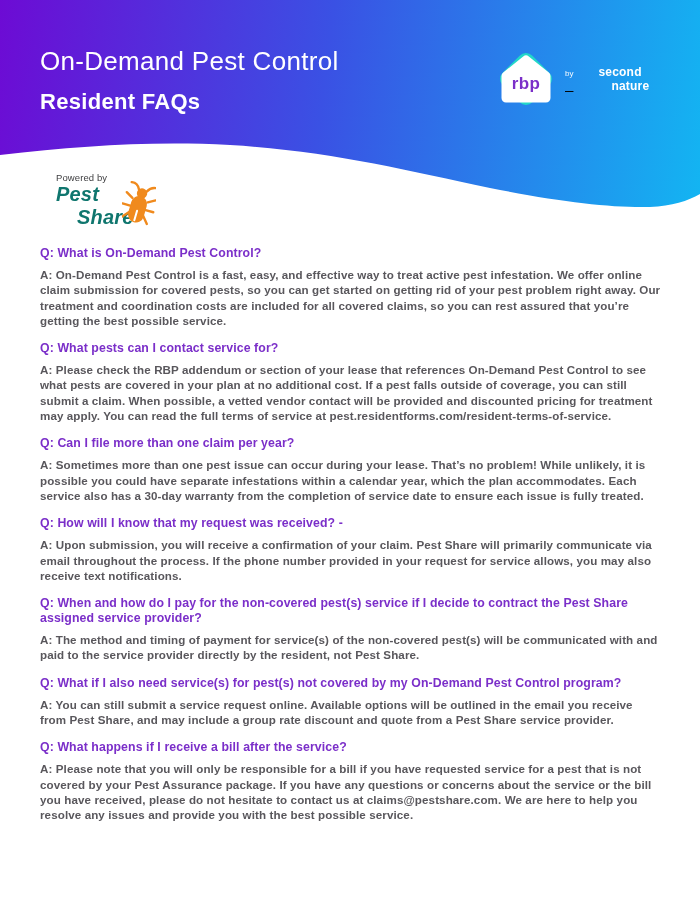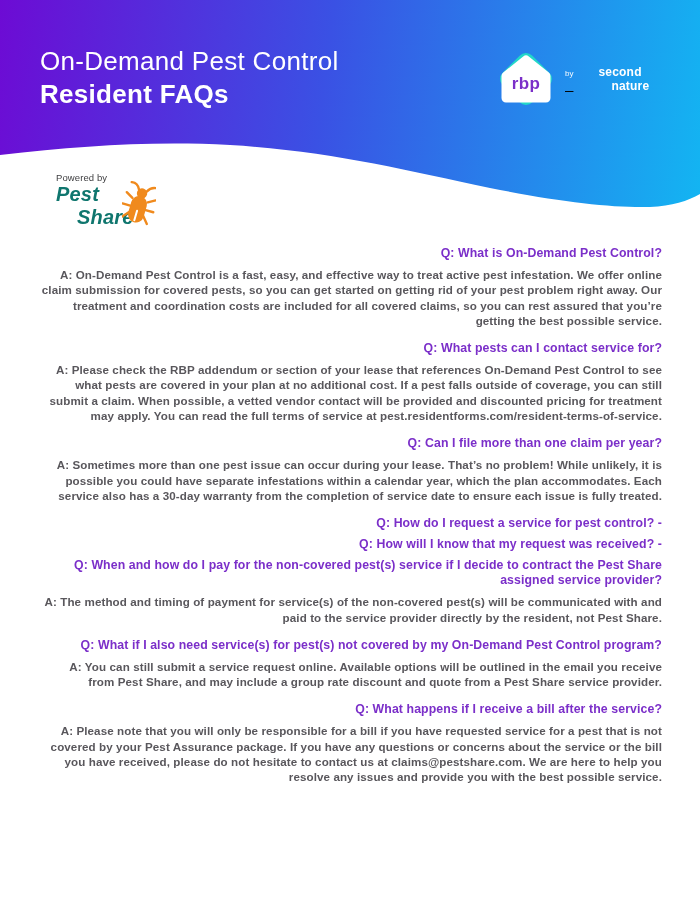--- a/index.html
+++ b/index.html
@@ -32,25 +32,25 @@
     top: 46px; left: 40px;
     color: #ffffff;
   }
   .hero-title {
     font-size: 26px;
     font-weight: 400;
     letter-spacing: 0.3px;
     line-height: 30px;
   }
   .hero-subtitle {
-    font-size: 26px;
+    font-size: 22px;
     font-weight: 700;
     letter-spacing: 0.3px;
     line-height: 30px;
-    margin-top: 3px;
+    margin-top: 11px;
   }
 
   
   .brand {
     position: absolute;
     top: 50px; left: 497px;
     display: flex;
     align-items: center;
     text-decoration: underline;
   }
@@ -115,21 +115,20 @@
   }
   .ps-share { margin-left: 21px; }
   .ps-tm { font-size: 6px; vertical-align: 9px; font-weight: 700; }
   .bug { position: absolute; top: 9px; right: 0; }
 
   
   .faq {
     position: absolute;
     top: 246px; left: 40px;
     width: 622px;
-    text-align: right;
   }
   .faq-q {
     color: #7B2FC9;
     font-weight: 700;
     font-size: 12.3px;
     line-height: 15px;
     margin-bottom: 6px;
     letter-spacing: 0.1px;
   }
   .faq-a {
@@ -204,24 +203,24 @@
     </section>
     <section>
       <h2 class="faq-q">Q: What pests can I contact service for?</h2>
       <p class="faq-a">A: Please check the RBP addendum or section of your lease that references On-Demand Pest Control to see what pests are covered in your plan at no additional cost. If a pest falls outside of coverage, you can still submit a claim. When possible, a vetted vendor contact will be provided and discounted pricing for treatment may apply. You can read the full terms of service at pest.residentforms.com/resident-terms-of-service.</p>
     </section>
     <section>
       <h2 class="faq-q">Q: Can I file more than one claim per year?</h2>
       <p class="faq-a">A: Sometimes more than one pest issue can occur during your lease. That’s no problem! While unlikely, it is possible you could have separate infestations within a calendar year, which the plan accommodates. Each service also has a 30-day warranty from the completion of service date to ensure each issue is fully treated.</p>
     </section>
     <section>
-      <h2 class="faq-q">Q: How do I request a service for pest control? -</h2>
     </section>
     <section>
       <h2 class="faq-q">Q: How will I know that my request was received? -</h2>
+      <p class="faq-a">A: Upon submission, you will receive a confirmation of your claim. Pest Share will primarily communicate via email throughout the process. If the phone number provided in your request for service allows, you may also receive text notifications.</p>
     </section>
     <section>
       <h2 class="faq-q">Q: When and how do I pay for the non-covered pest(s) service if I decide to contract the Pest Share assigned service provider?</h2>
       <p class="faq-a">A: The method and timing of payment for service(s) of the non-covered pest(s) will be communicated with and paid to the service provider directly by the resident, not Pest Share.</p>
     </section>
     <section>
       <h2 class="faq-q">Q: What if I also need service(s) for pest(s) not covered by my On-Demand Pest Control program?</h2>
       <p class="faq-a">A: You can still submit a service request online. Available options will be outlined in the email you receive from Pest Share, and may include a group rate discount and quote from a Pest Share service provider.</p>
     </section>
     <section>

